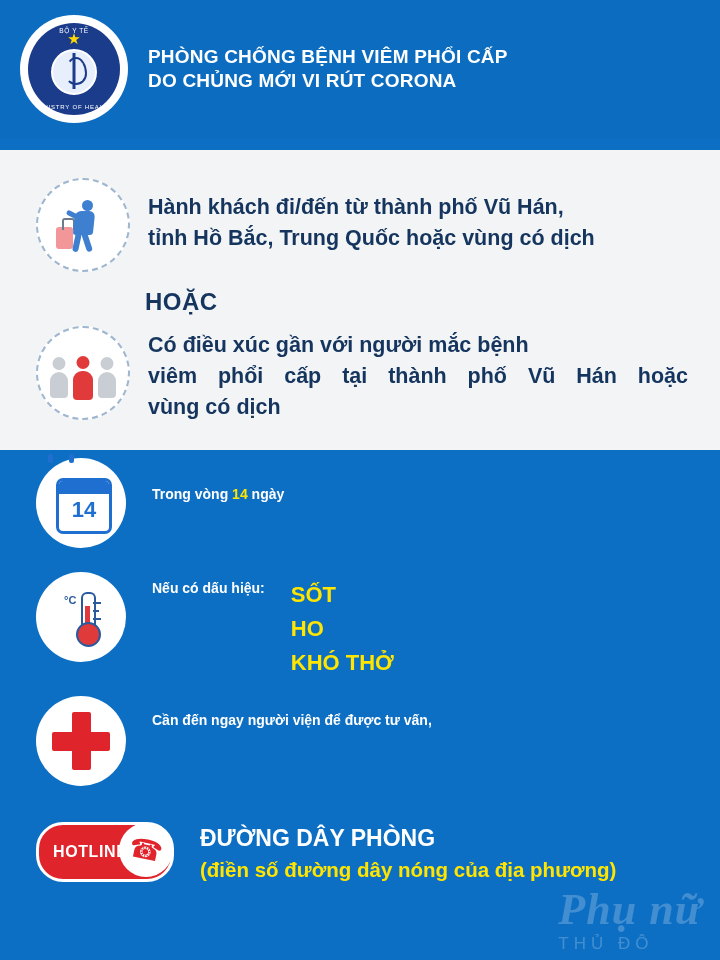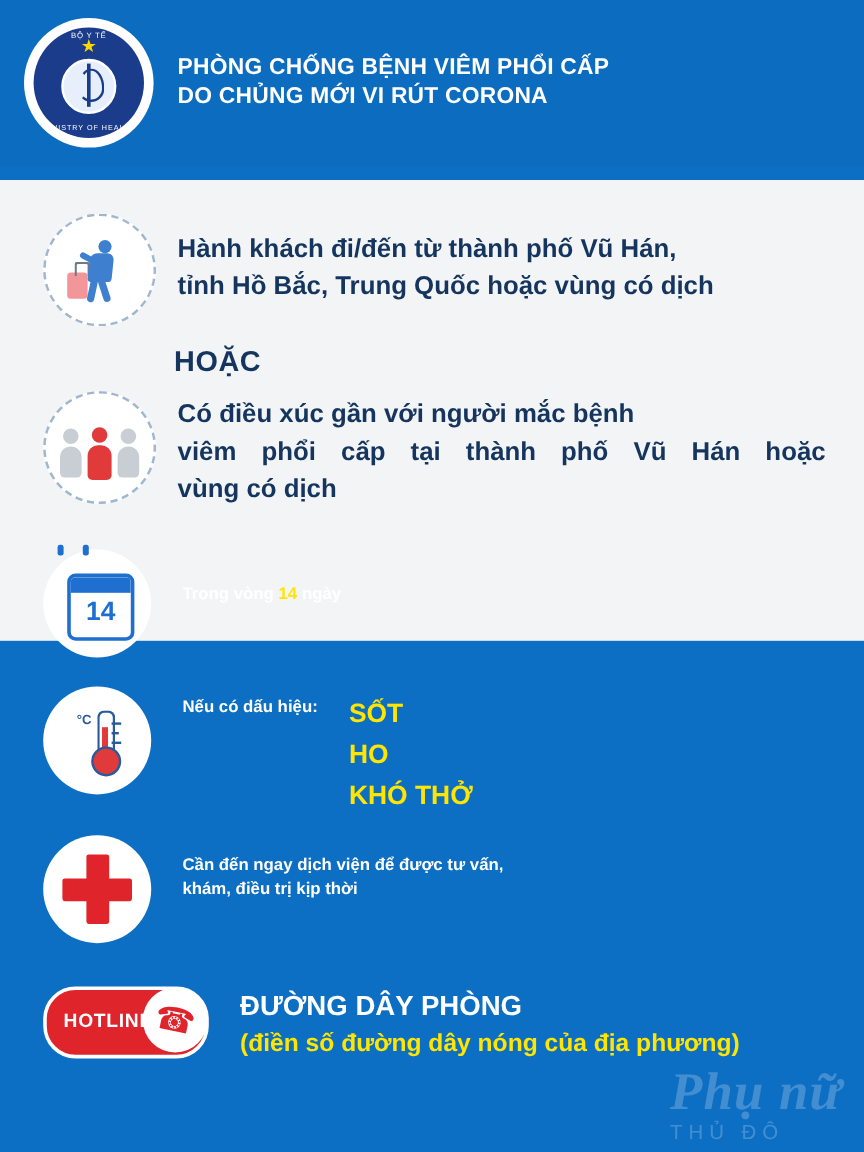--- a/index.html
+++ b/index.html
@@ -106,21 +106,21 @@
     line-height: 1.28;
     letter-spacing: .2px;
   }
   .header-title .l2 { display: block; }
 
   
   .band-light {
     position: absolute;
     top: 150px; left: 0;
     width: 720px;
-    height: 384px;
+    height: 300px;
     background: #f2f4f6;
   }
 
   .row {
     display: flex;
     align-items: flex-start;
   }
 
   .icon-circle {
     width: 90px;
@@ -474,22 +474,21 @@
       </div>
     </div>
   </div>
 
   <div class="row" style="position:absolute; top:696px; left:36px;">
     <div class="icon-white">
       <div class="cross-h"></div>
       <div class="cross-v"></div>
     </div>
     <div class="txt-white" style="margin-left:26px; margin-top:14px;">
-      <div>Cần đến ngay dịch viện để được tư vấn,</div>
-      <div>khám, điều trị kịp thời</div>
+      <div>Cần đến ngay người viện để được tư vấn,</div>
     </div>
   </div>
 
   <div class="row" style="position:absolute; top:822px; left:36px; align-items:center;">
     <div class="hotline-badge">
       <div class="hotline-text">HOTLINE</div>
       <div class="hotline-circle">
         <span class="phone-glyph">☎</span>
       </div>
     </div>

